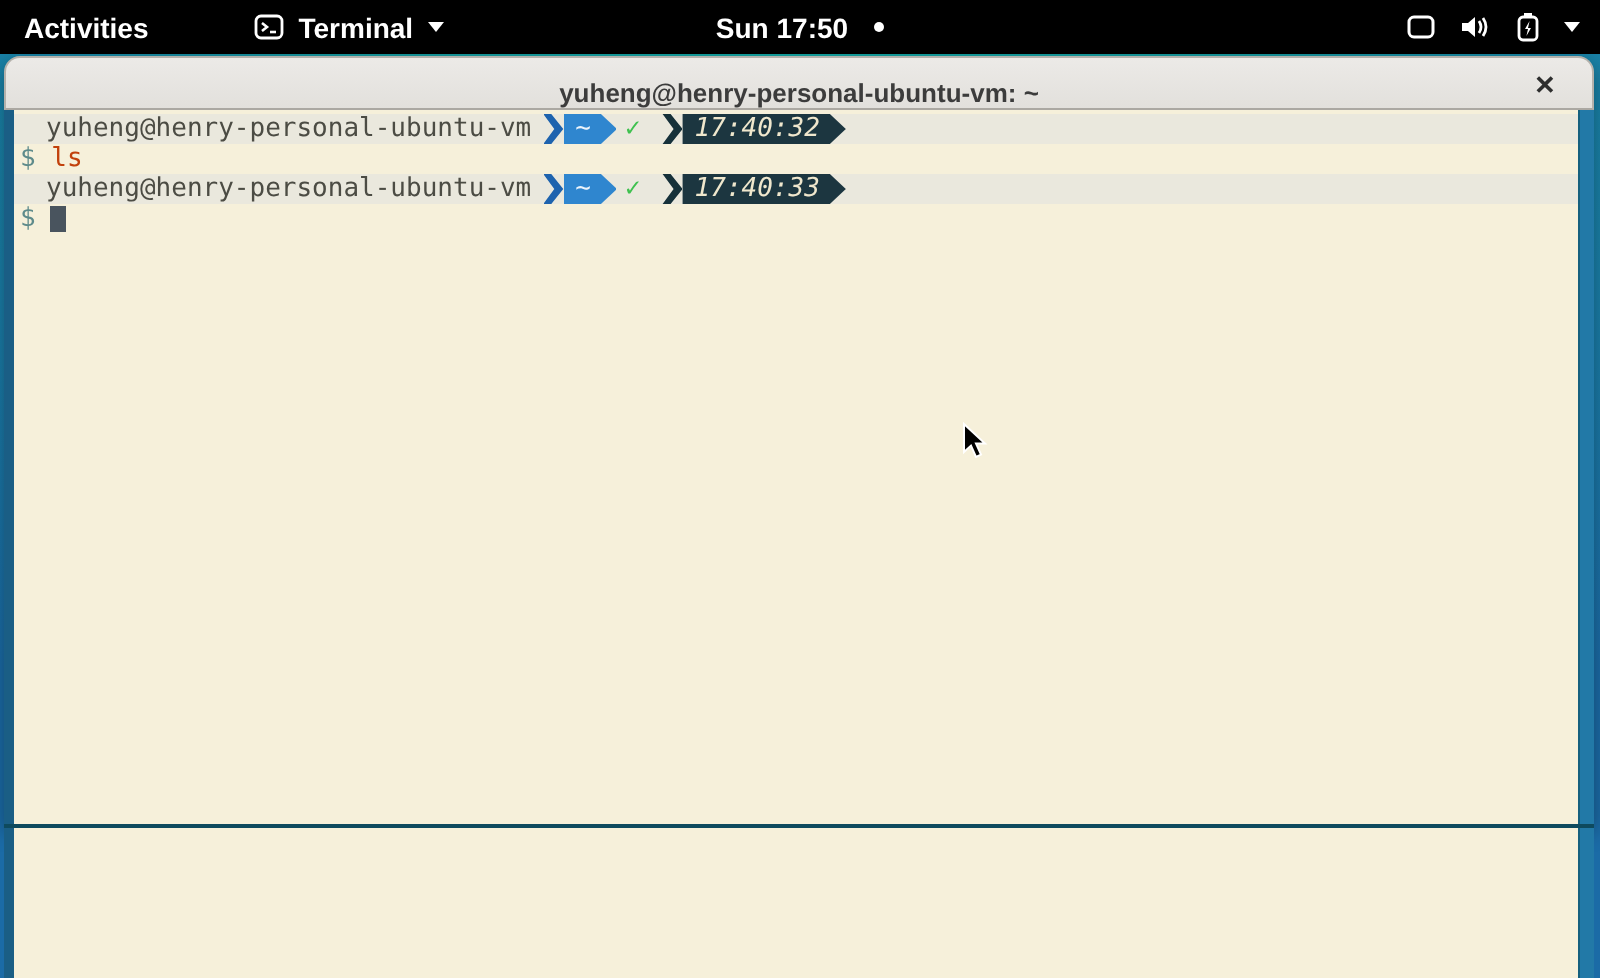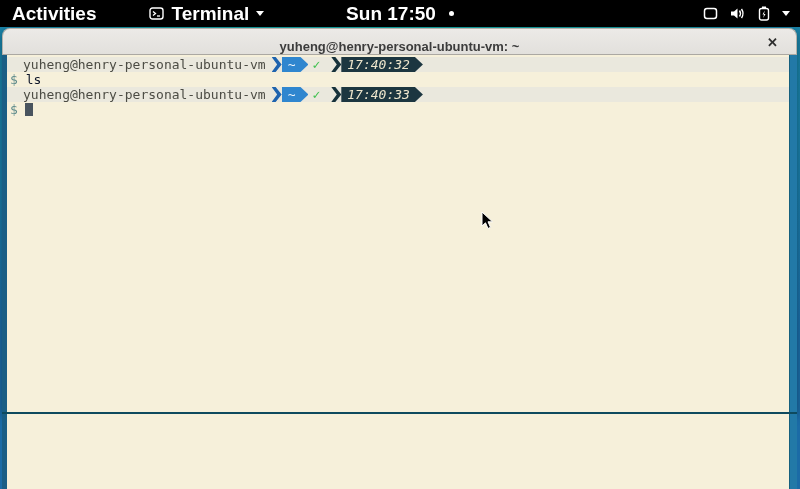--- a/index.html
+++ b/index.html
@@ -7,21 +7,21 @@
   body {
     position:relative;
     font-family:"Liberation Sans", sans-serif;
     background: radial-gradient(ellipse 560px 420px at 50% 8%, #13a7a4 0%, #169a9f 40%, #1a7fa8 75%, #1b6ba6 100%);
   }
 
   
   .topbar {
     position:absolute; top:0; left:0; width:800px; height:27px;
     background:#000; color:#fff; display:flex; align-items:center;
-    font-size:19px; font-weight:700;
+    font-size:14px; font-weight:700;
   }
   .topbar-left { display:flex; align-items:center; gap:16px; margin-left:12px; }
   .activities { cursor:default; }
   .app-menu { display:flex; align-items:center; gap:7px;padding-left:37px; }
   .app-menu .caret, .indicators .caret {
     width:0; height:0; border-left:4px solid transparent; border-right:4px solid transparent;
     border-top:5px solid #fff; display:inline-block;
   }
   .clock-wrap {
     position:absolute; left:0; right:0; top:0; height:27px;
@@ -79,21 +79,21 @@
     padding:0 13px 0 6px;
     clip-path:polygon(0 0, calc(100% - 8px) 0, 100% 50%, calc(100% - 8px) 100%, 0 100%);
   }
   .seg-blue-chev { background:#1e63ae; }
   .seg-blue { background:#2f86cf; color:#eaf3fb; }
   .seg-dark-chev { background:#16313a; }
   .seg-dark { background:#1c3640; color:#efe7cd;font-style:italic; }
   .check { color:#3fc14f; font-weight:700; margin:0 5px 0 4px; }
 
   .dollar { color:#5e8b8b; }
-  .cmd { color:#0f172a; }
+  .cmd { color:#c2410c; }
   .dirs span { color:#2da3a8; margin-right:16px; }
   .cursor-block { display:inline-block; width:8px; height:13px; background:#49545e; margin-left:7px; }
 
   
   .mouse { position:absolute; left:481px; top:211px; }
 </style>
 </head>
 <body>
 
 <div class="topbar">

